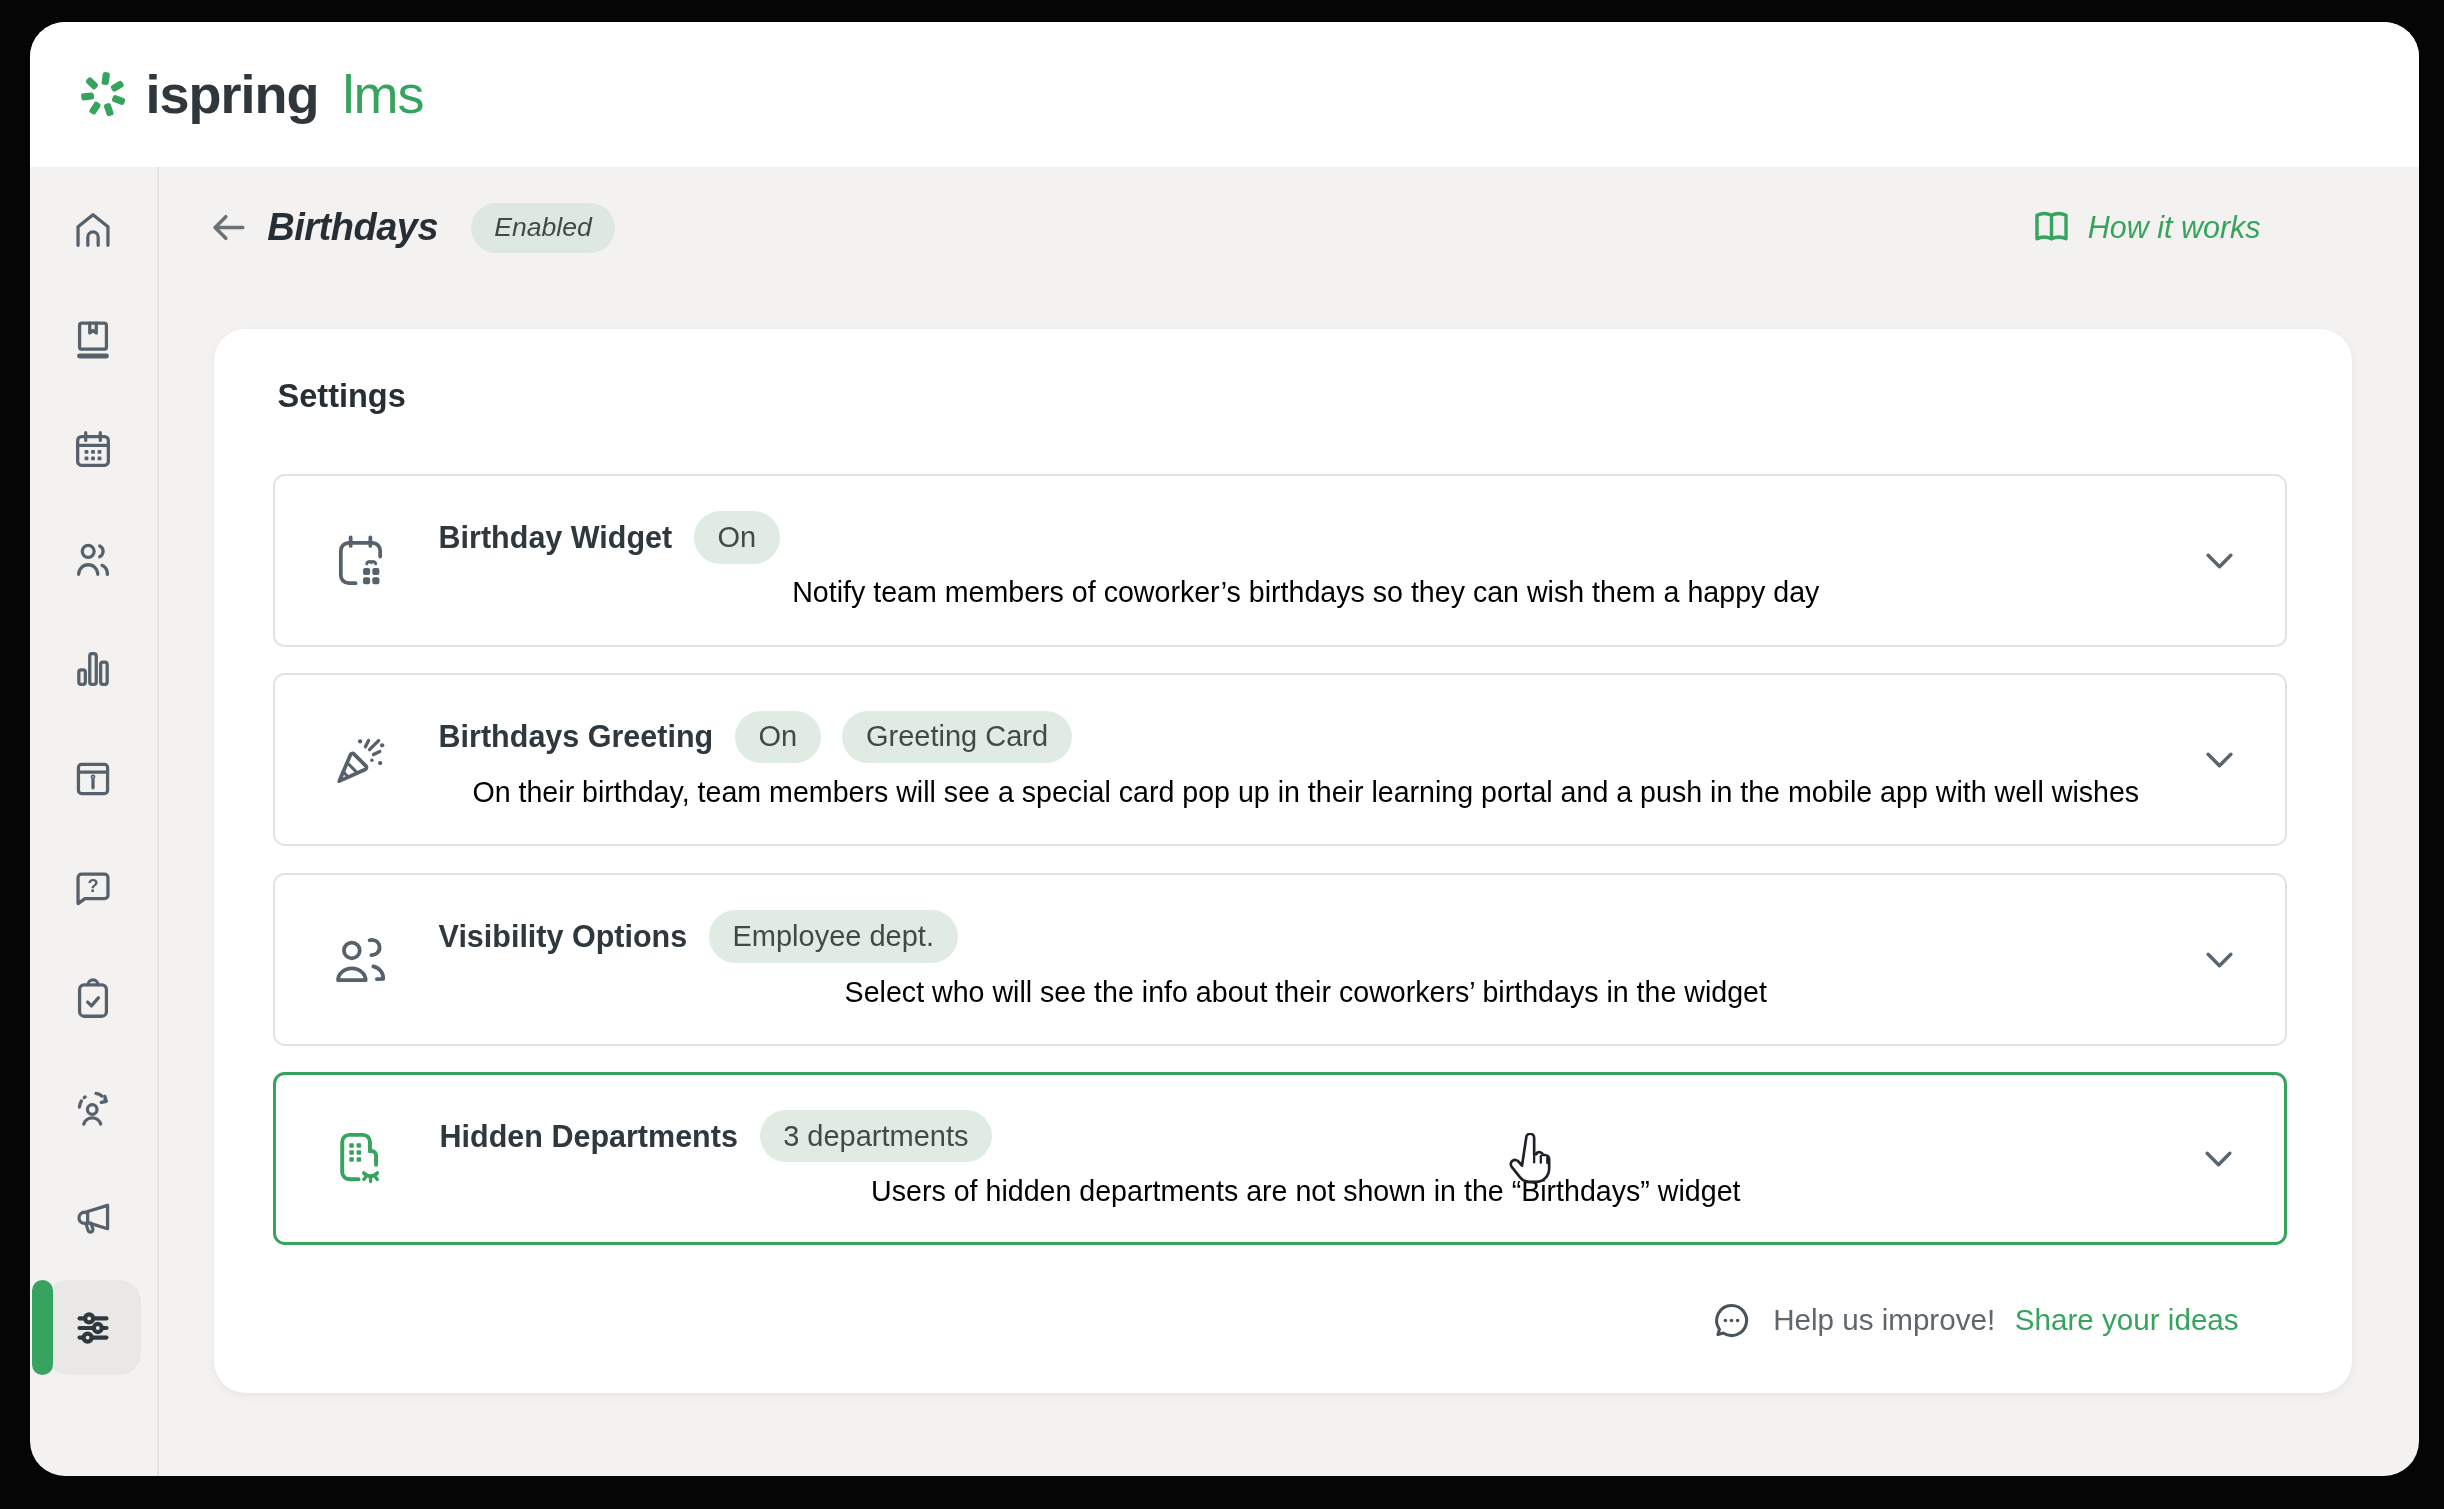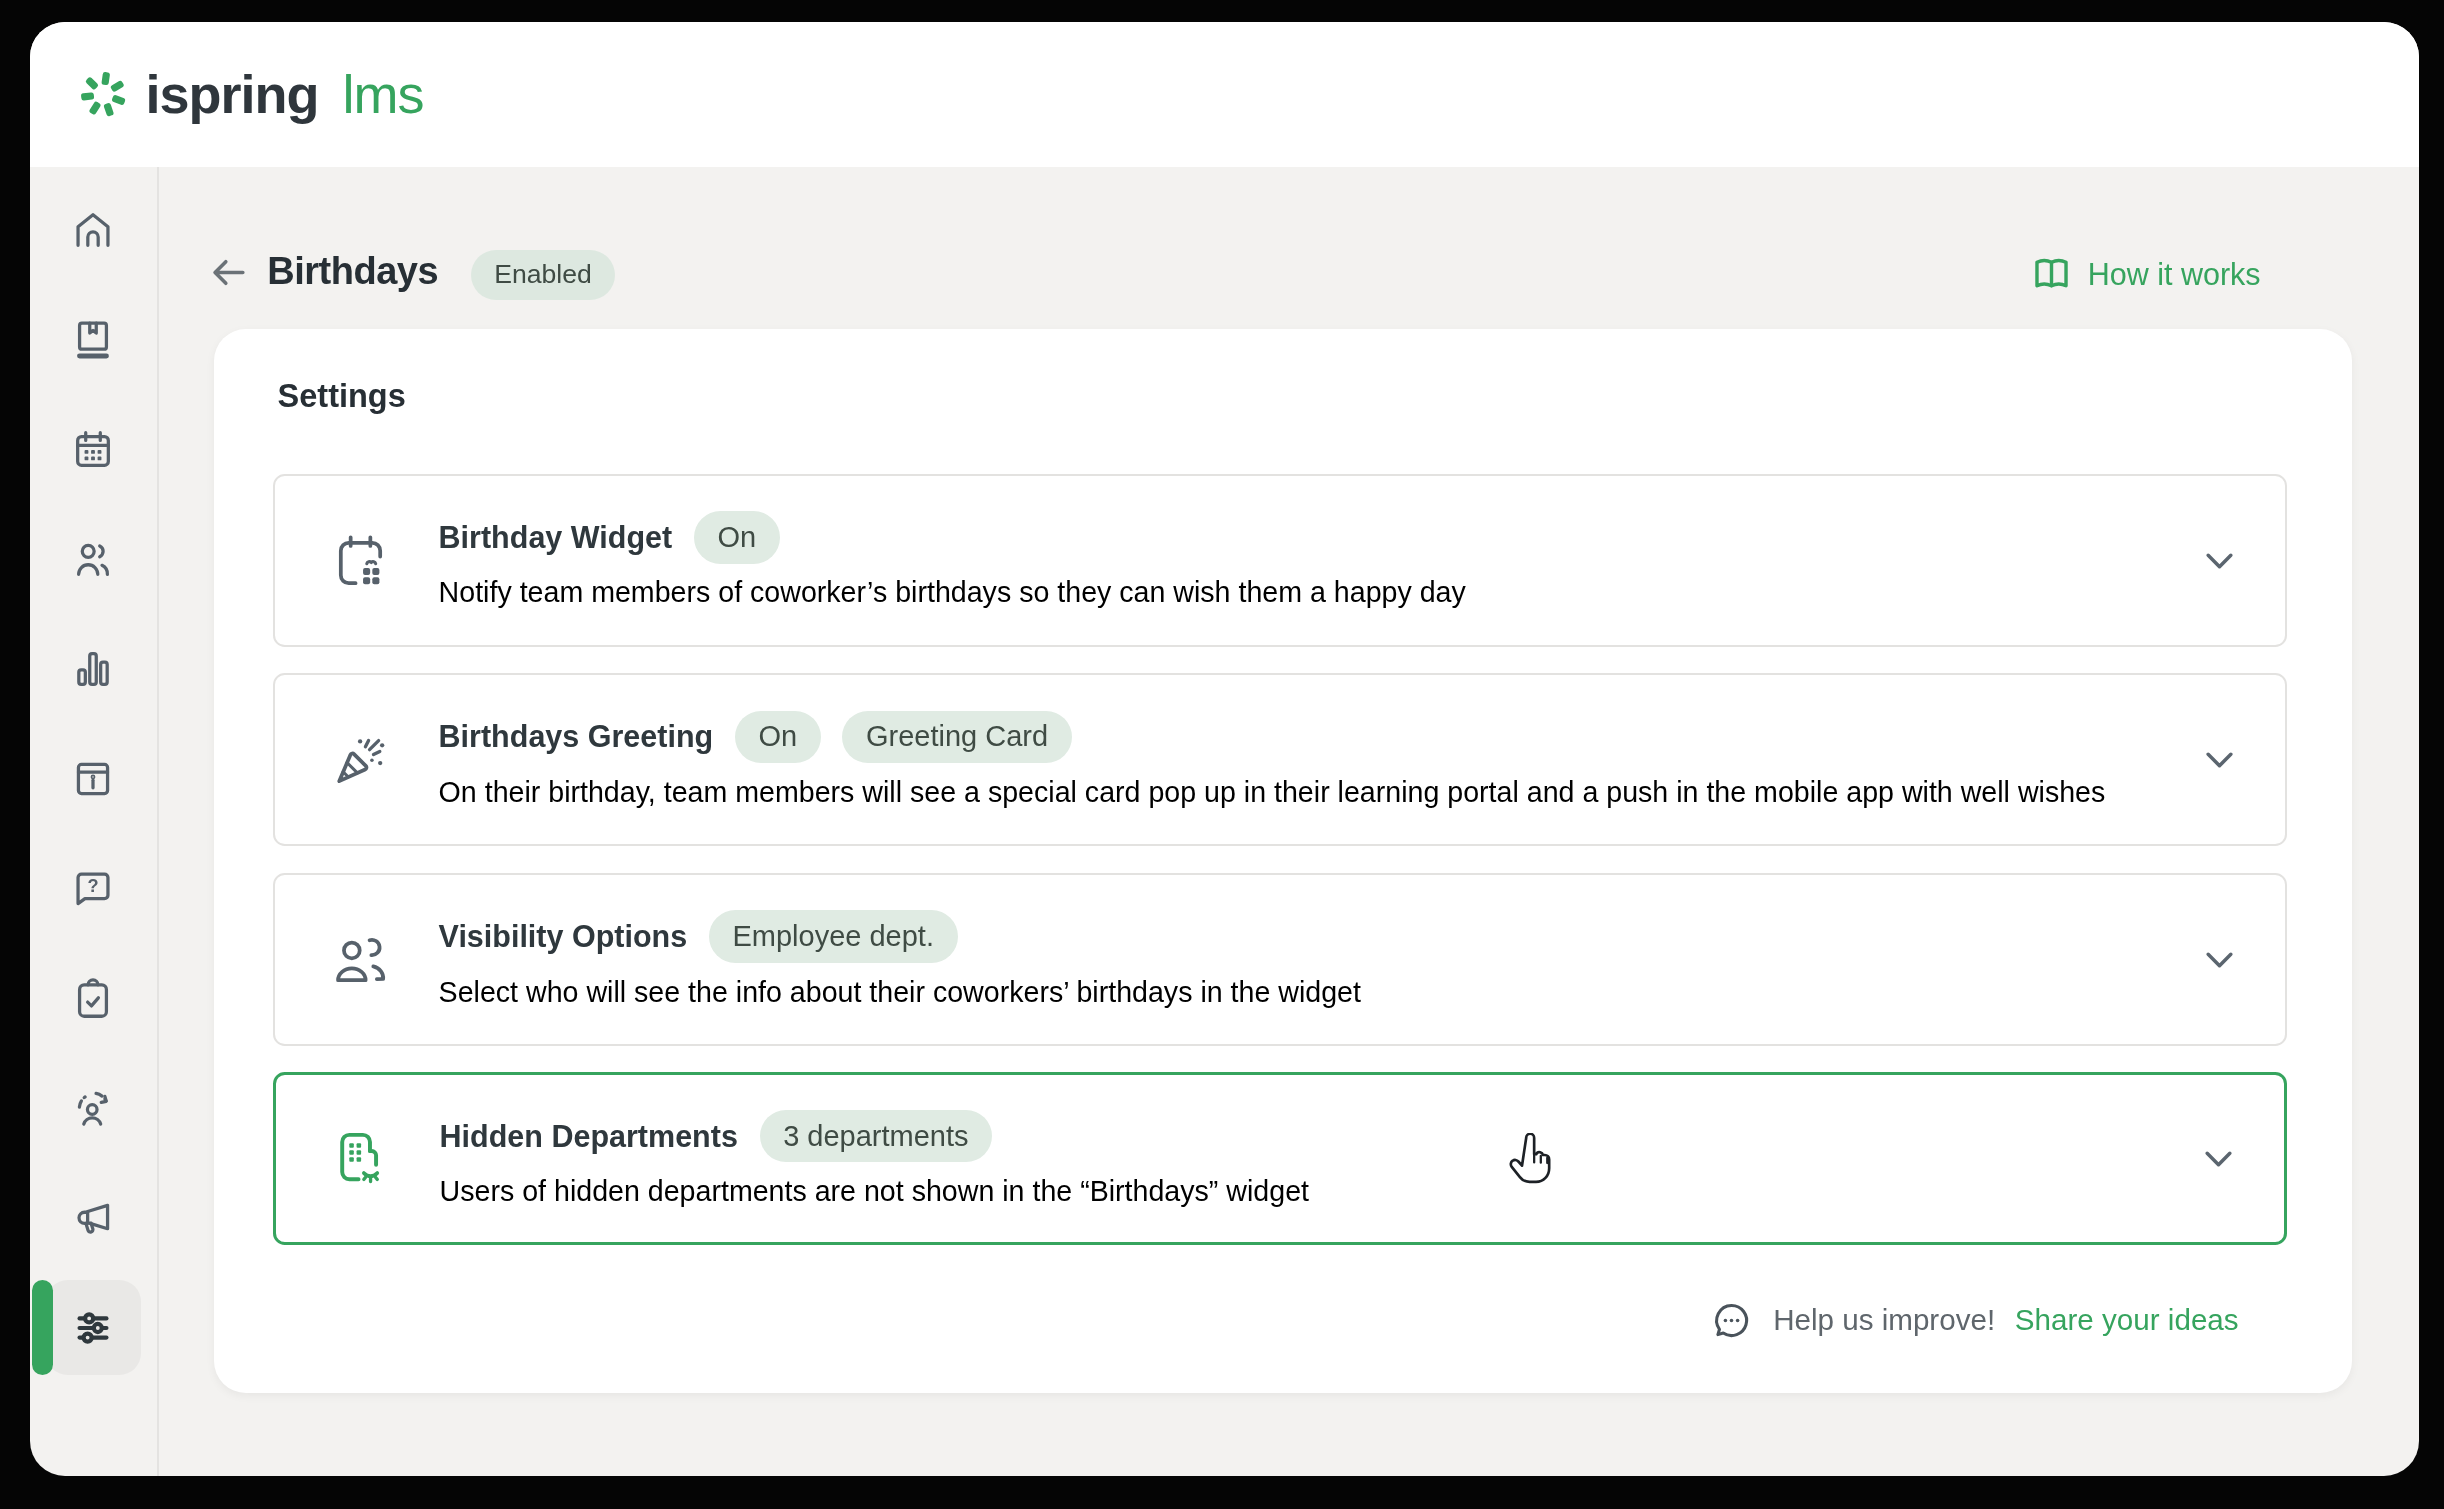--- a/index.html
+++ b/index.html
@@ -45,22 +45,23 @@
   .side-item svg { width:46px; height:46px; }
   .side-item.active { background:#e9e8e6; color:#2f383d; }
   .active-pill {
     position:absolute; left:-13.8px; width:21.7px; height:95px;
     background:#36a45e; border-radius:10.8px;
   }
   .side-item.active .active-pill { display:block; }
   
   .main { position:absolute; left:131px; top:145px; right:0; bottom:0; }
   .page-header {
-    display:flex; 
-    padding:83px 158px 0 45px;
+    display:flex; align-items:center;
+    padding:36px 158px 0 45px;
+    font-style:italic;
   }
   .back-btn { width:45px; height:45px; color:#6b7277; cursor:pointer; flex:none; display:flex; align-items:center; justify-content:center;}
   .back-btn svg{ width:43px; height:43px;}
   .page-title { font-size:38px; font-weight:700; color:#272f35; margin-left:16.7px; letter-spacing:-0.5px;}
   .badge {
     background:#e0ebe3; color:#3f4b44;
     font-size:29px; line-height:1;
     padding:11.8px 23.6px; border-radius:984px;
     white-space:nowrap;
   }
@@ -76,20 +77,21 @@
     box-shadow:0 3px 9.9px rgba(0,0,0,0.05);
   }
   .panel-heading { position:absolute; left:64px; top:49px; font-size:32.5px; font-weight:700; color:#272f35; }
   .cards { position:absolute; left:59px; top:145px; width:2014px; display:flex; flex-direction:column; gap:26.6px; }
   .card {
     height:173px; background:#fff;
     border:2px solid #e3e2e0; border-radius:11.8px;
     display:flex; align-items:center;
     padding:0 49px 0 54px;
     cursor:pointer;
+    text-align:center;
   }
   .card.highlighted { border:3px solid #36a45e; }
   .card-icon { width:63px; height:63px; color:#57616b; margin-right:47px; flex:none; }
   .card-icon svg { width:63px; height:63px; }
   .card.highlighted .card-icon { color:#36a45e; }
   .card-body { flex:1; min-width:0; }
   .card-title-row { display:flex; align-items:center; gap:21.7px; margin-bottom:12.8px; }
   .card-title { font-size:30.5px; font-weight:700; color:#2f383d; white-space:nowrap; }
   .card-desc { font-size:28.6px; color:#000000; white-space:nowrap; overflow:hidden; }
   .chevron { width:33px; height:33px; color:#5b656f; flex:none; margin-left:29.6px; cursor:pointer;}

